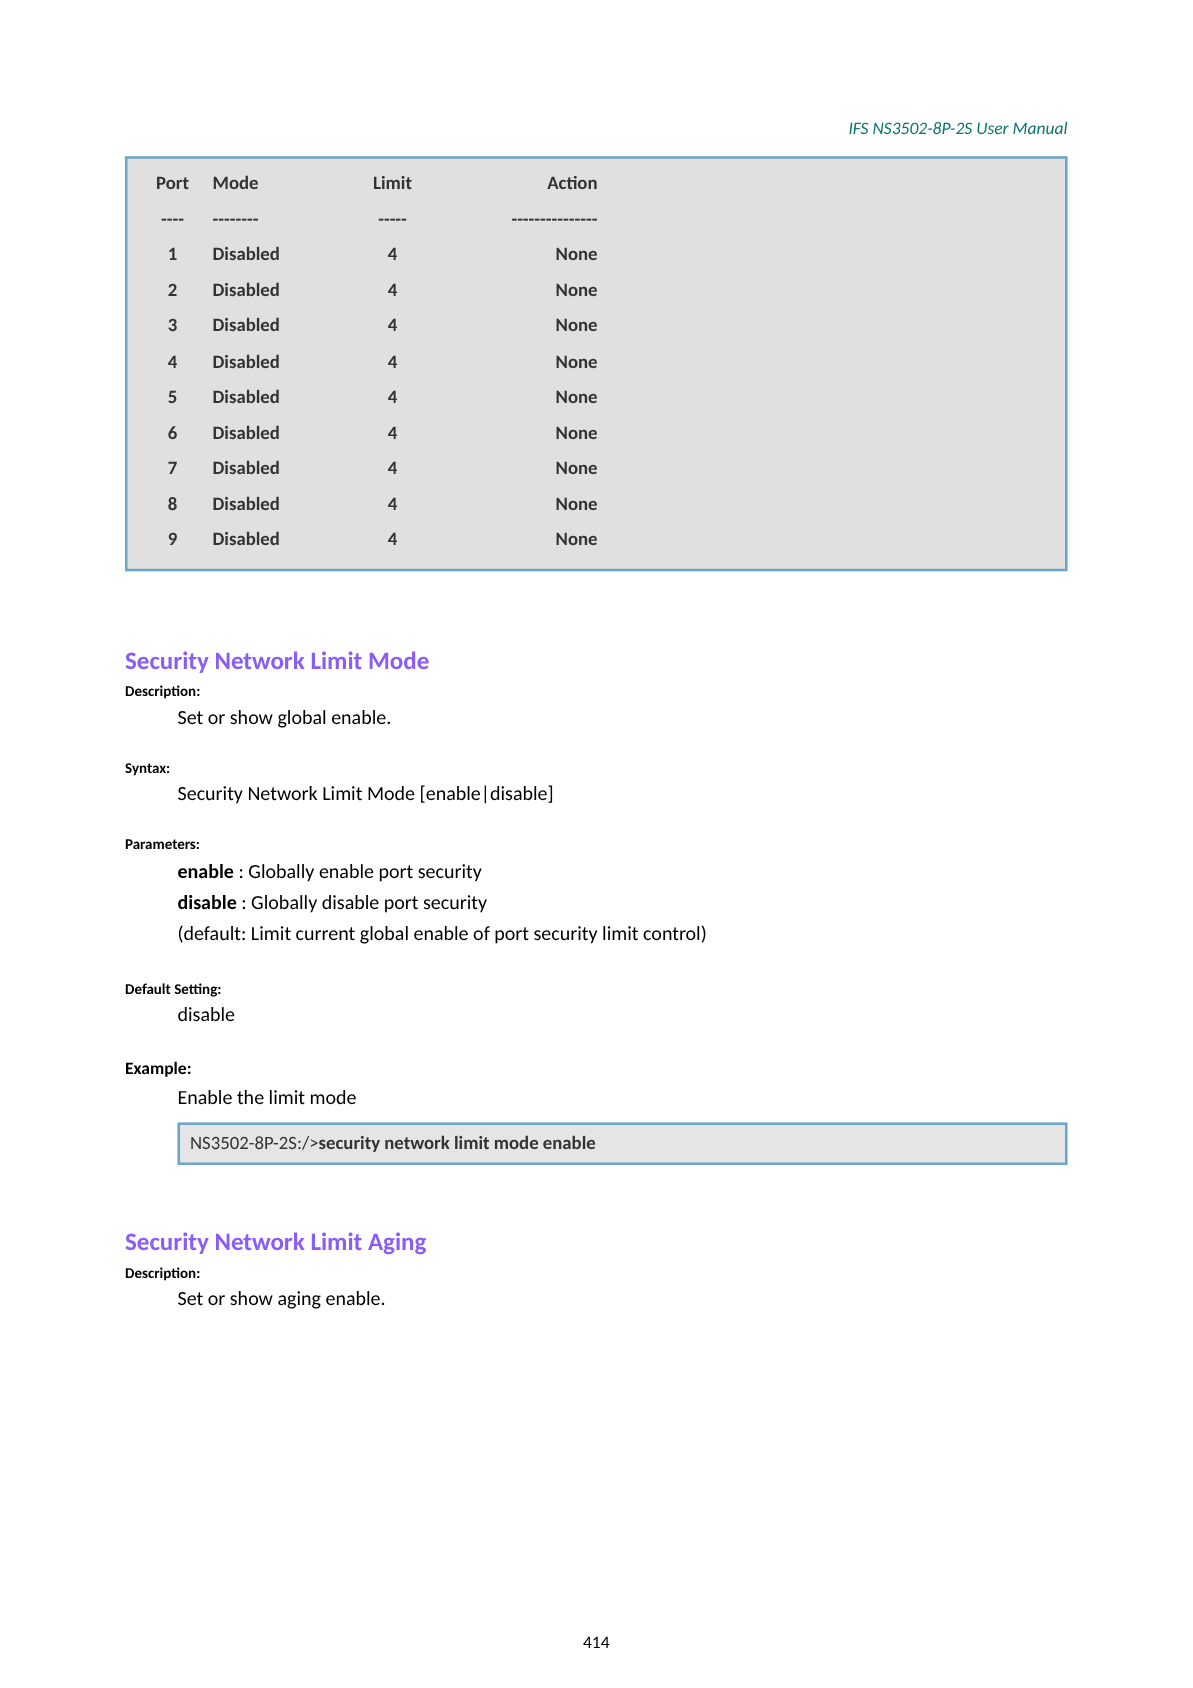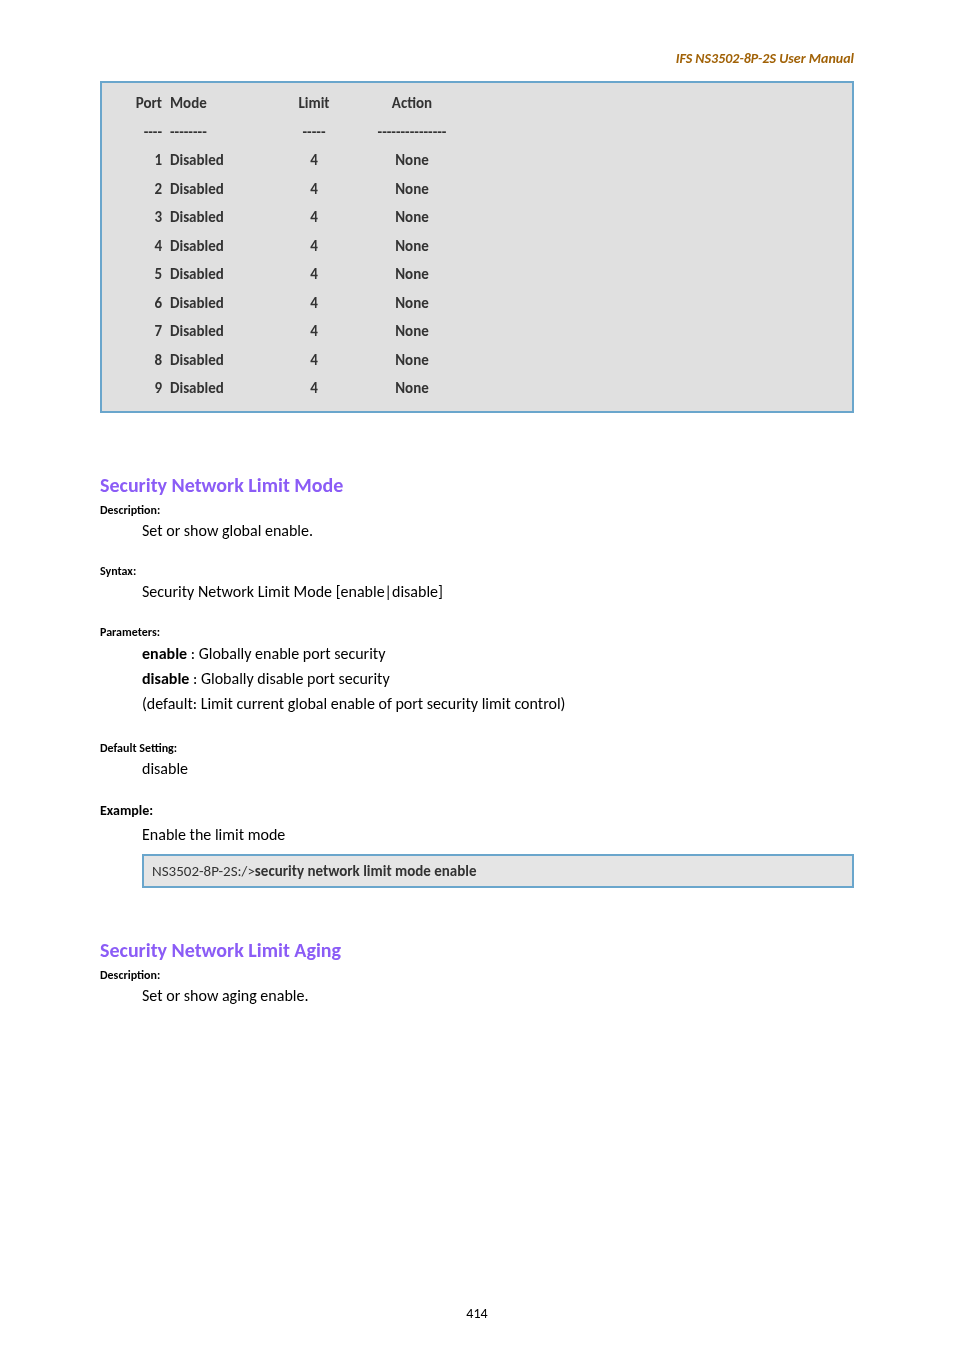--- a/index.html
+++ b/index.html
@@ -8,41 +8,42 @@
       height: 1350px;
       background: #fff;
       font-family: Calibri, "Segoe UI", Arial, sans-serif;
       color: #000;
       position: relative;
       padding: 50px 100px 40px 100px;
     }
     .header-line {
       text-align: right;
       font-style: italic;
-      font-weight: bold;
+      font-weight: normal;
       font-size: 14px;
-      color: #a16207;
+      color: #0f766e;
       margin-bottom: 14px;
+      margin-top: 44px;
     }
     .port-table {
       border: 2px solid #6aa6cc;
       background: #e0e0e0;
       padding: 6px 8px 8px 8px;
       font-weight: bold;
       color: #333;
       font-size: 15px;
       margin-bottom: 60px;
       width: 100%;
     }
     .port-table table { border-collapse: collapse; }
     .port-table td { padding: 3px 4px; line-height: 1.5; }
-    .col-port { width: 56px; text-align: right; padding-left: 2px; }
+    .col-port { width: 56px; text-align: center; padding-left: 2px; }
     .col-mode { width: 120px; text-align: left; }
     .col-limit { width: 56px; text-align: center; }
-    .col-action { width: 140px; text-align: center; padding-left: 14px; }
+    .col-action { width: 140px; text-align: right; padding-left: 14px; }
     .section-title {
       color: #8b5cf6;
       font-weight: bold;
       font-size: 20px;
       margin-bottom: 6px;
     }
     .sub-heading {
       font-weight: bold;
       font-size: 12px;
       margin-top: 4px;

